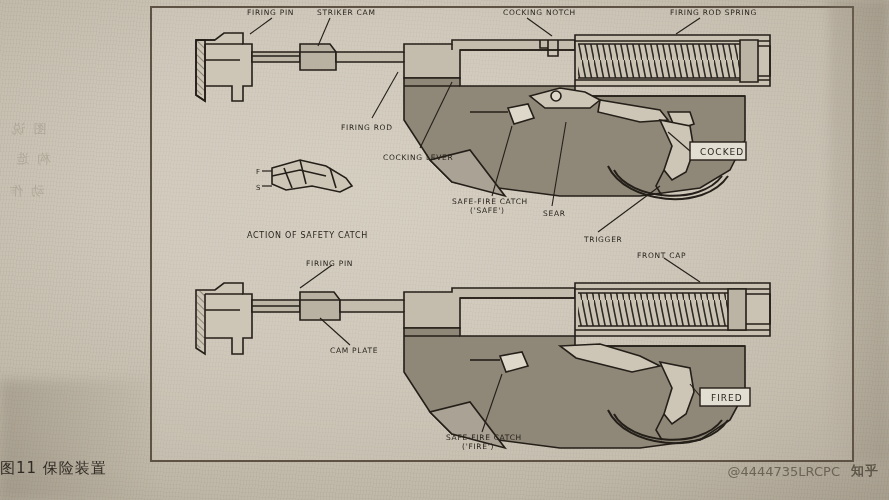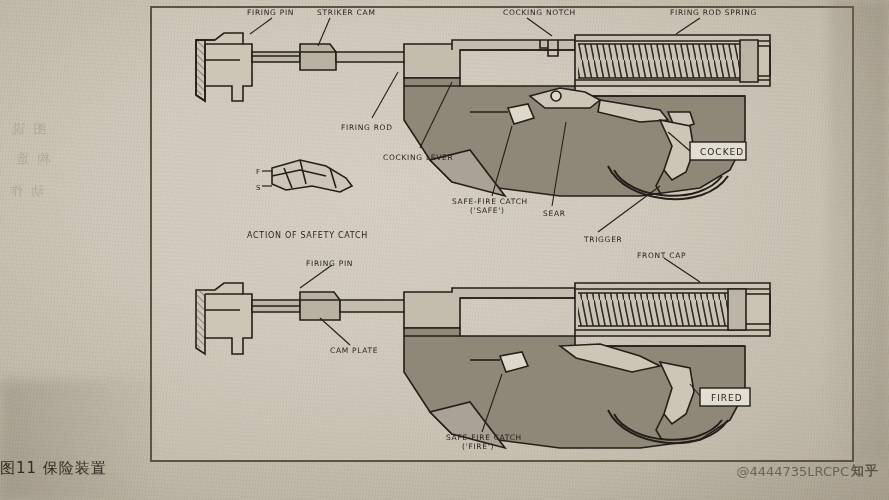--- a/index.html
+++ b/index.html
@@ -35,21 +35,21 @@
     background:rgba(214,208,195,0.25);
   }
   .diagram{position:absolute;left:0;top:0;width:889px;height:500px;}
   .caption{
     position:absolute;left:0;right:0;top:459px;text-align:left;
     font-family:"DejaVu Sans", sans-serif;
     font-size:15px;color:#2f2a22;letter-spacing:1px;
   }
   .wm{
     position:absolute;right:10px;top:462px;
-    display:flex;align-items:center;gap:2px;
+    display:flex;align-items:center;gap:11px;
     color:#6d6556;font-size:13px;font-family:"DejaVu Sans", sans-serif;
   }
   .wm .logo{
     color:#5d5648;font-size:13px;letter-spacing:1px;font-weight:bold;
   }
   .wm-user{color:#6b6456;}
   .blur-bl{
     position:absolute;left:0;bottom:0;width:150px;height:120px;
     background:linear-gradient(100deg, rgba(120,110,95,0.30), rgba(190,182,168,0.02));
     filter:blur(6px);

